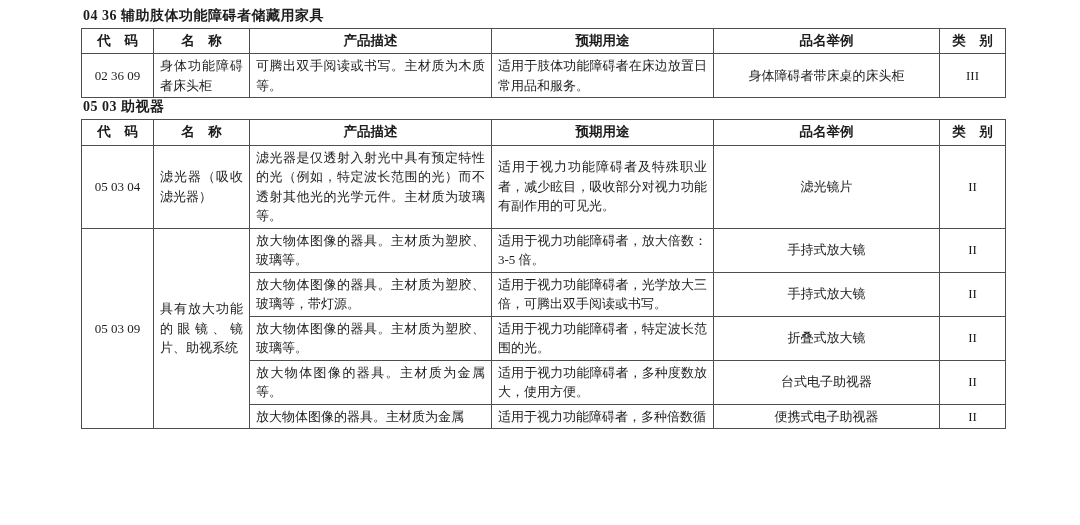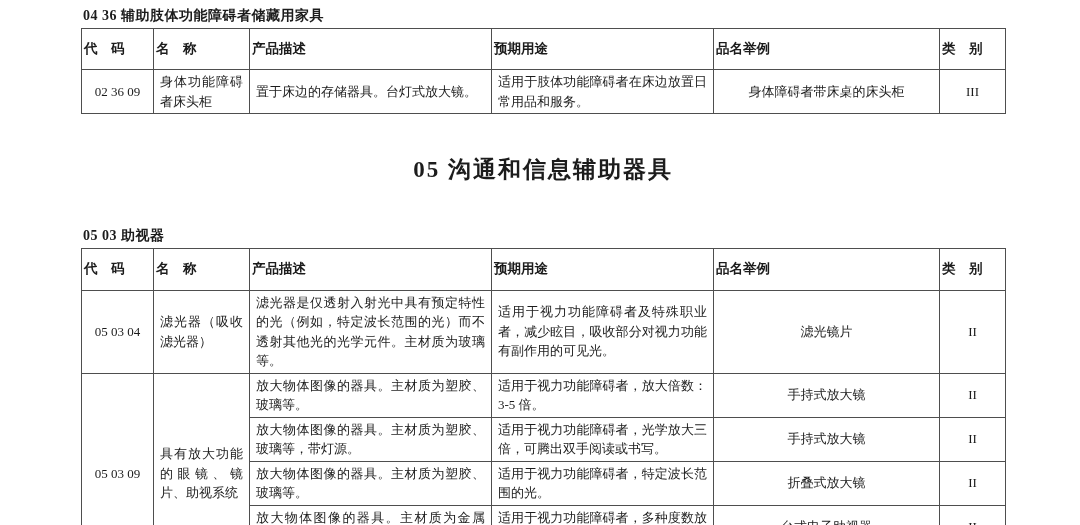--- a/index.html
+++ b/index.html
@@ -41,22 +41,22 @@
     border: 1px solid #4e4e4e;
     font-size: 13px;
     line-height: 1.5;
     padding: 2px 6px;
     vertical-align: middle;
     word-break: break-all;
   }
   .grid th {
     font-size: 13.5px;
     font-weight: bold;
-    text-align: left;
-    padding: 10px 2px;
+    text-align: center;
+    padding: 2px 2px;
     white-space: nowrap;
   }
   .c-code    { width: 72px; }
   .c-name    { width: 96px; }
   .c-desc    { width: 242px; }
   .c-usage   { width: 222px; }
   .c-example { width: 226px; }
   .c-cat     { width: 66px; }
   .cell-center { text-align: center; }
   .cell-just   { text-align: justify; margin-top: 33px; }
@@ -93,29 +93,28 @@
           <th>产品描述</th>
           <th>预期用途</th>
           <th>品名举例</th>
           <th>类　别</th>
         </tr>
       </thead>
       <tbody>
         <tr>
           <td class="cell-center">02 36 09</td>
           <td class="cell-just">身体功能障碍者床头柜</td>
-          <td class="cell-just">置于床边的存储器具。台灯式放大镜。</td>
+          <td class="cell-just">可腾出双手阅读或书写。主材质为木质等。</td>
           <td class="cell-just">适用于肢体功能障碍者在床边放置日常用品和服务。</td>
           <td class="cell-left">身体障碍者带床桌的床头柜</td>
           <td class="cell-center">III</td>
         </tr>
       </tbody>
     </table>
 
-    <div class="chapter-title">05 沟通和信息辅助器具</div>
 
     <div class="section-label">05 03 助视器</div>
 
     <table class="grid">
       <colgroup>
         <col class="c-code">
           <col class="c-name">
           <col class="c-desc">
         <col class="c-usage">
           <col class="c-example">

